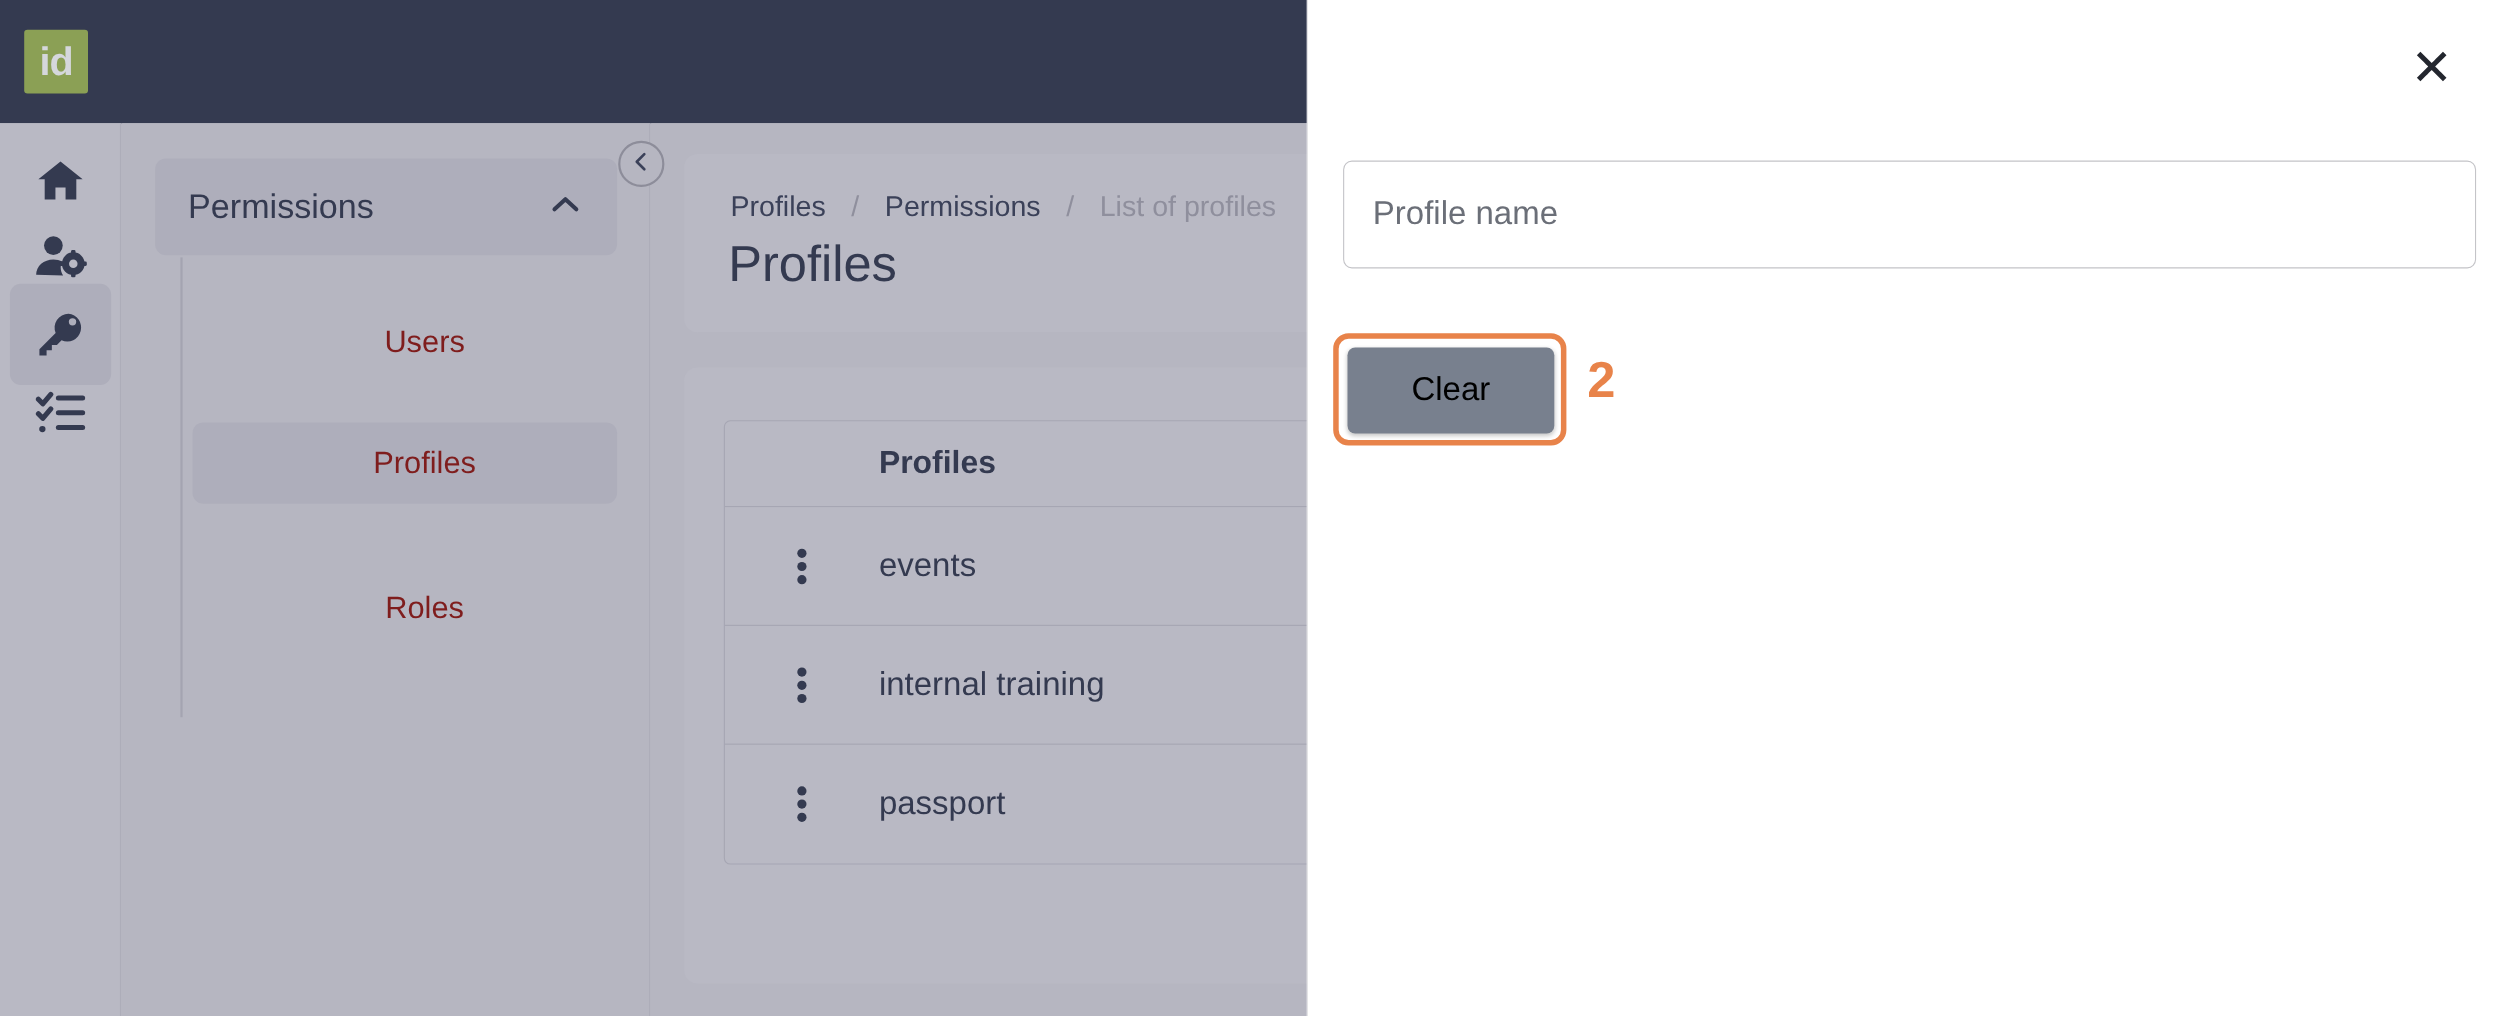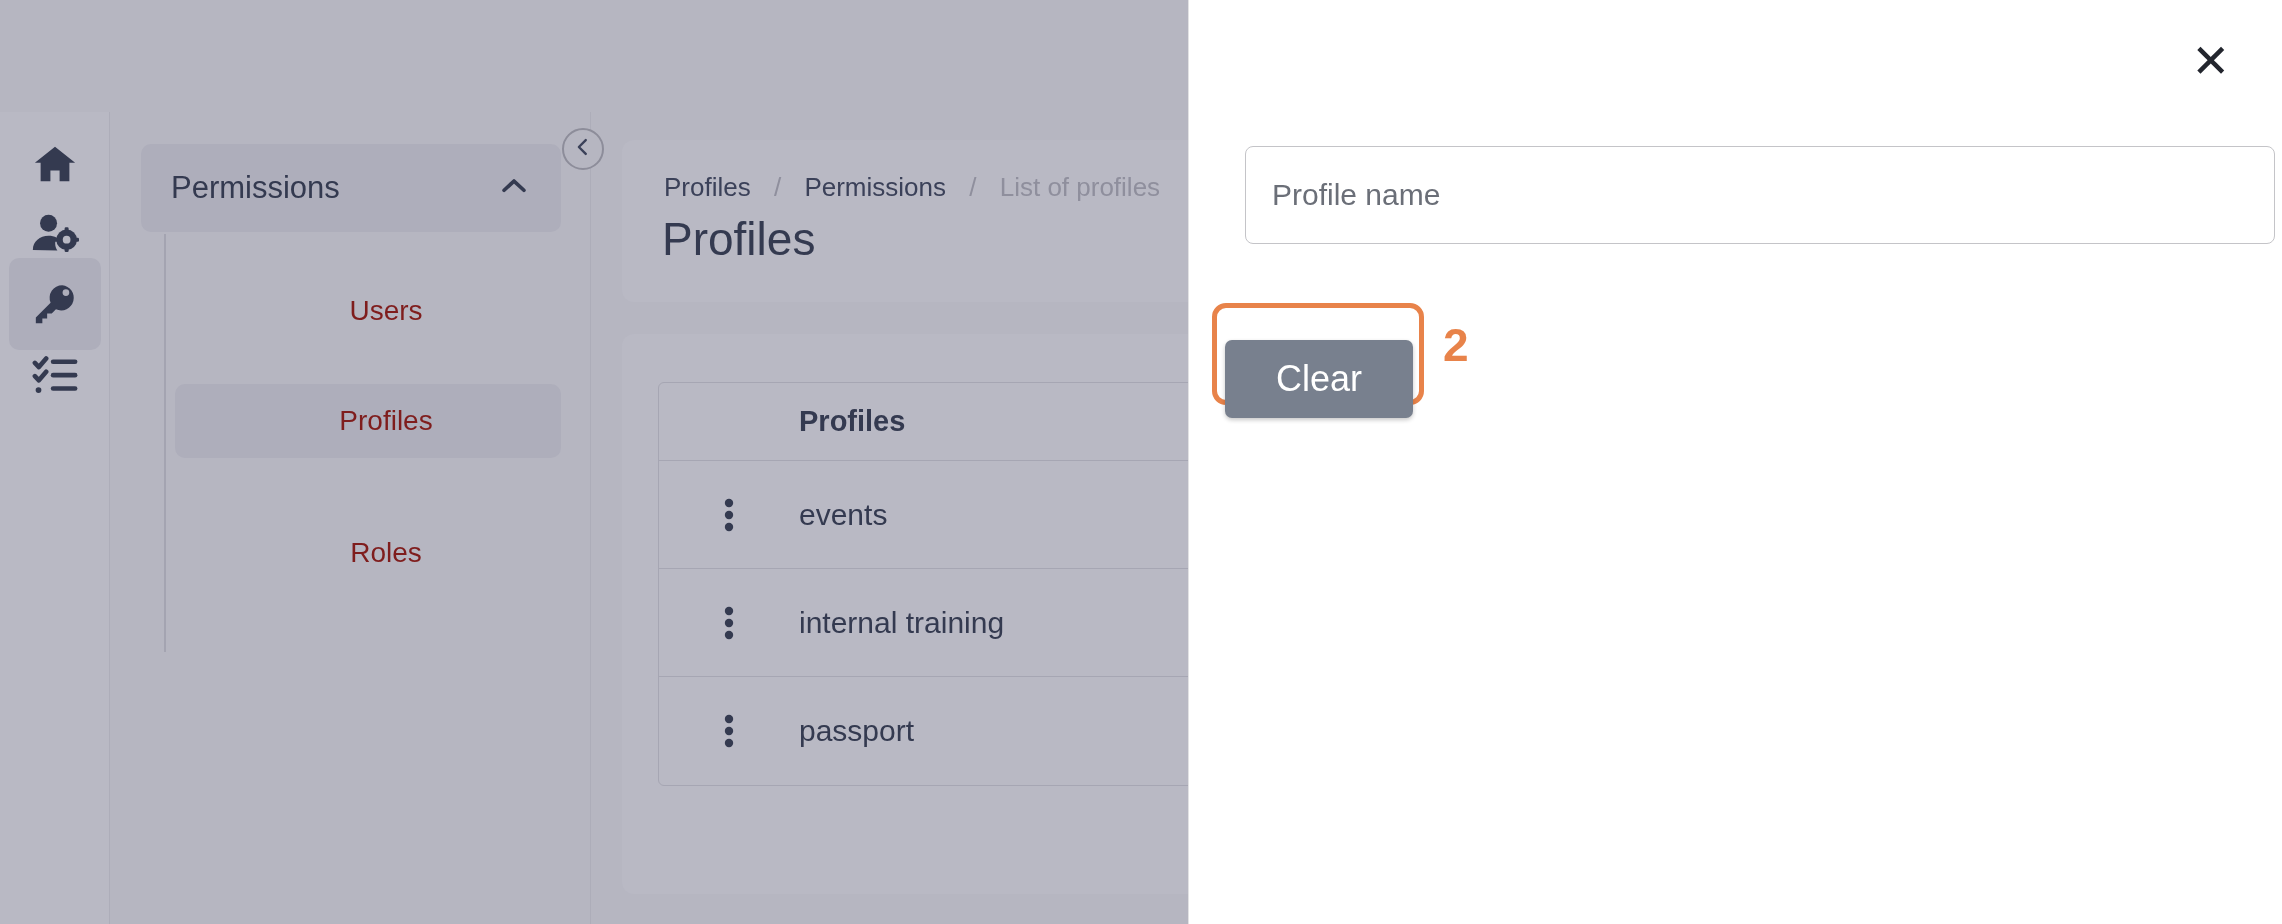--- a/index.html
+++ b/index.html
@@ -221,60 +221,61 @@
     position: absolute;
     left: 32px; top: 146px;
     width: 1030px; height: 98px;
     border: 1px solid #c4c4c8;
     border-radius: 8px;
     background: #fff;
     font-size: 30px;
     color: #343a50;
     padding: 0 26px;
     font-family: "Liberation Sans", sans-serif;
-    margin-left: 24px;
   }
   .panel-input::placeholder { color: #6b6f78; }
 
   .clear-wrap {
     position: absolute;
     left: 1212px; top: 303px;
     width: 212px; height: 102px;
     border: 5px solid #e8834a;
     border-radius: 14px;
     background: #ffffff;
     z-index: 25;
   }
   .clear-btn {
     position: absolute;
     left: 8px; top: 8px;
     width: 188px; height: 78px;
     background: #78808e;
     border: none;
     border-radius: 7px;
-    color: #ffffff;
-    font-size: 36px;
+    color: #000000;
+    font-size: 30px;
     font-family: "Liberation Sans", sans-serif;
     box-shadow: 0 2px 4px rgba(0,0,0,0.22);
-    margin-top: 24px;
   }
   .step-num {
     position: absolute;
     left: 1443px; top: 318px;
     font-size: 46px;
     font-weight: bold;
     color: #e8834a;
     z-index: 25;
   }
 </style>
 </head>
 <body>
 
 <div id="app">
 
+  <div class="topbar">
+    <div class="logo">id</div>
+  </div>
 
   <div class="rail">
 
     <div class="rail-item" style="top:6px">
       <span>
         <svg width="46" height="46" viewBox="0 0 24 24" fill="#343a50">
           <path d="M12 3 1.5 11.4h3V21h5.1v-5.6h4.8V21h5.1v-9.6h3z"></path>
         </svg>
       </span>
     </div>

